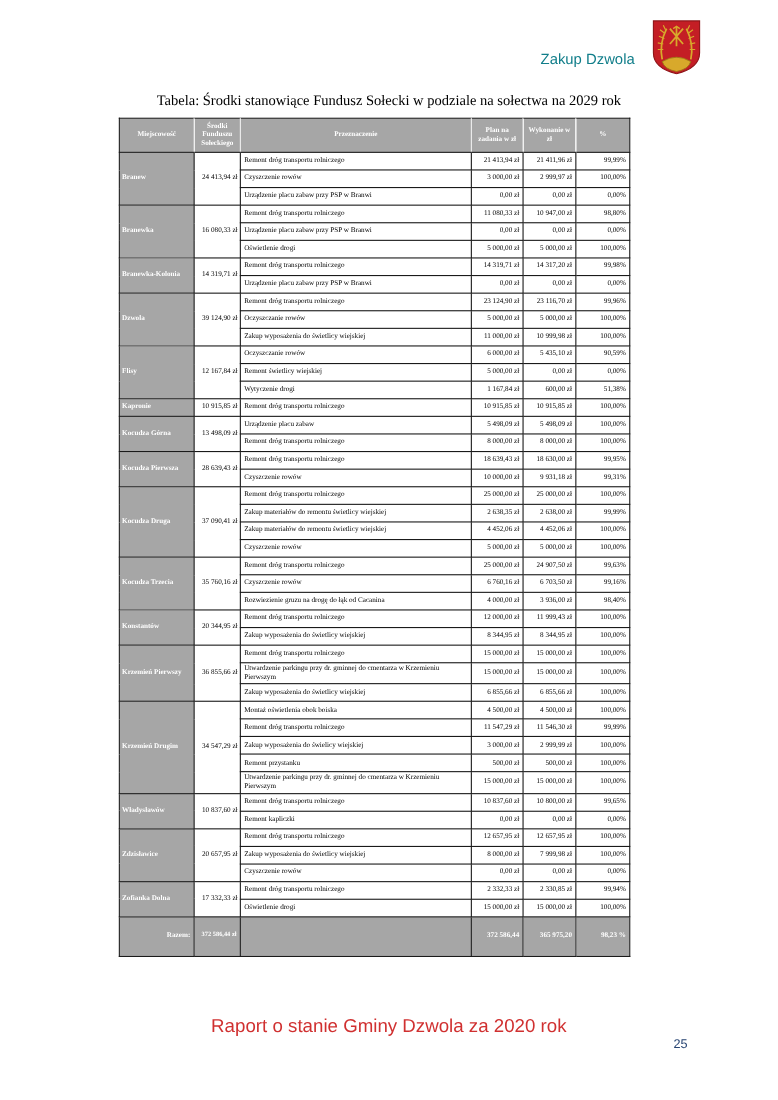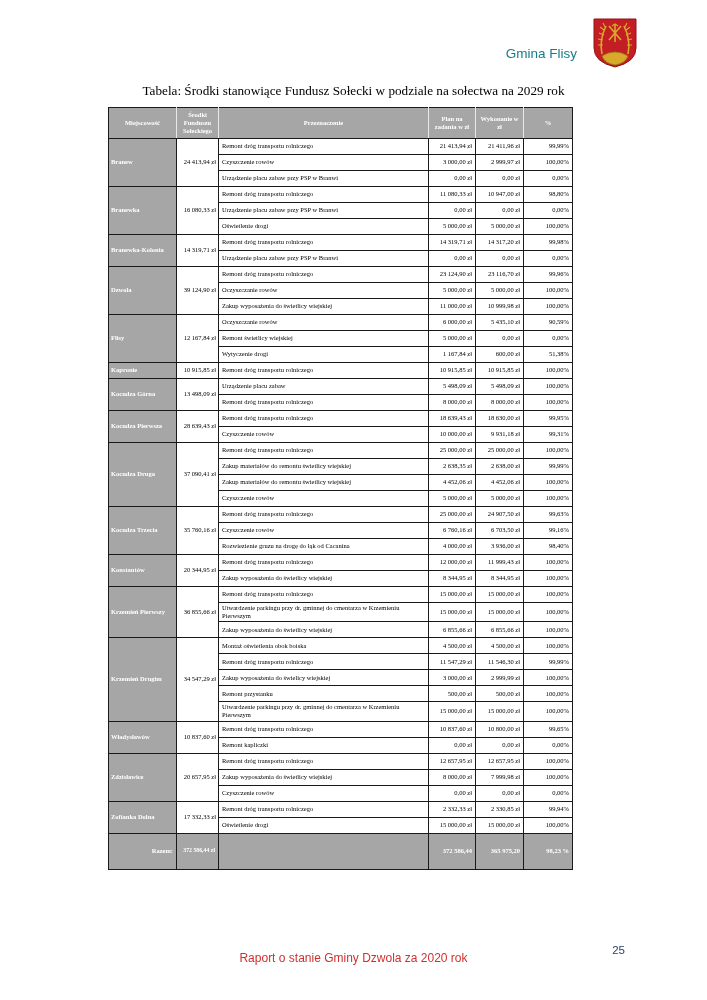--- a/index.html
+++ b/index.html
@@ -52,32 +52,32 @@
   tr.total-row{height:36px;}
   tr.total-row td{
     background:var(--table-gray);color:#fff;font-weight:bold;
     vertical-align:middle;padding:1px 3px;
   }
   tr.total-row td.loc{text-align:right;}
   tr.total-row td.fund{font-size:5.8px;}
   .footer-line{
     position:absolute;top:923px;left:0;width:100%;text-align:center;
     font-family:"Liberation Sans","DejaVu Sans",sans-serif;
-    font-size:12px;color:var(--footer-red);margin-top:28px;
+    font-size:17px;color:var(--footer-red);
   }
   .page-number{
     position:absolute;top:944px;right:82px;
     font-family:"Liberation Sans","DejaVu Sans",sans-serif;
     font-size:11.5px;color:var(--page-blue);margin-left:40px;
   }
 </style>
 </head>
 <body>
 
-<div class="org-name">Gmina Flisy</div>
+<div class="org-name">Zakup Dzwola</div>
 
 <svg class="crest" viewBox="0 0 46 50" aria-hidden="true">
   <path d="M2 1 H44 V30 Q44 44 23 49 Q2 44 2 30 Z" fill="var(--crest-red)" stroke="#8f1418" stroke-width="1"></path>
   <g stroke="var(--crest-gold)" fill="none" stroke-width="1.6">
     <path d="M10 36 Q7 22 14 8"></path>
     <path d="M36 36 Q39 22 32 8"></path>
   </g>
   <g stroke="var(--crest-gold)" stroke-width="1.1">
     <path d="M12 12 l-4 -3 M12 17 l-5 -2 M11 22 l-5 -1 M11 27 l-5 0 M13 9 l-2 -4"></path>
     <path d="M34 12 l4 -3 M34 17 l5 -2 M35 22 l5 -1 M35 27 l5 0 M33 9 l2 -4"></path>

